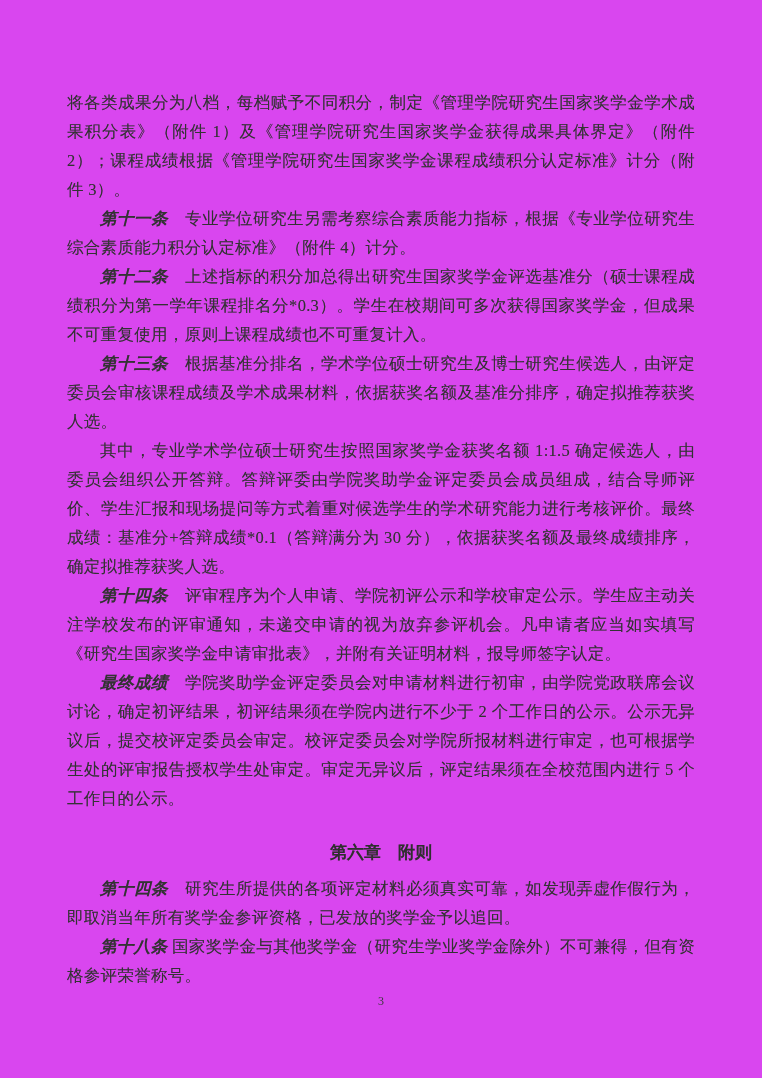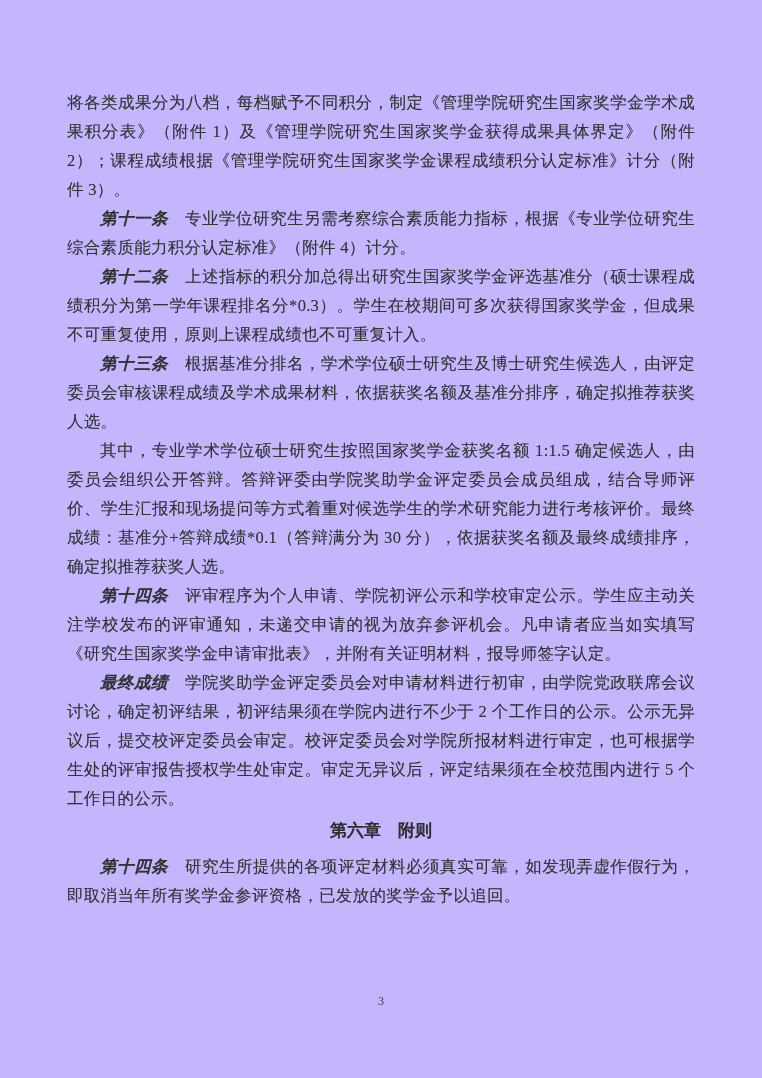--- a/index.html
+++ b/index.html
@@ -4,21 +4,21 @@
 <style>
   html, body {
     margin: 0;
     padding: 0;
     background: #ffffff;
   }
   .page {
     position: relative;
     width: 762px;
     height: 1078px;
-    background: #c4b5fd;
+    background: #d946ef;
     font-family: "Liberation Serif", "DejaVu Serif", serif;
     color: #333333;
     overflow: hidden;
     box-sizing: border-box;
   }
   .content {
     position: absolute;
     top: 88px;
     left: 67px;
     width: 628px;
@@ -34,21 +34,21 @@
     text-shadow: 0 0 0.4px rgba(40,40,40,0.35);
   }
   p.para.no-indent {
     text-indent: 0;
   }
   .lead {
     font-weight: bold;
     font-style: italic;
   }
   h2.chapter {
-    margin: 3px 0 7px 0;
+    margin: 25px 0 7px 0;
     font-size: 17px;
     line-height: 29px;
     font-weight: bold;
     text-align: center;
     color: #2f2f2f;
     text-shadow: 0 0 0.4px rgba(40,40,40,0.35);
   }
   .footer {
     position: absolute;
     top: 994px;
@@ -77,17 +77,18 @@
 
     <p class="para"><span class="lead">第十四条　</span><span>评审程序为个人申请、学院初评公示和学校审定公示。学生应主动关注学校发布的评审通知，未递交申请的视为放弃参评机会。凡申请者应当如实填写《研究生国家奖学金申请审批表》，并附有关证明材料，报导师签字认定。</span></p>
 
     <p class="para"><span class="lead">最终成绩　</span><span>学院奖助学金评定委员会对申请材料进行初审，由学院党政联席会议讨论，确定初评结果，初评结果须在学院内进行不少于 2 个工作日的公示。公示无异议后，提交校评定委员会审定。校评定委员会对学院所报材料进行审定，也可根据学生处的评审报告授权学生处审定。审定无异议后，评定结果须在全校范围内进行 5 个工作日的公示。</span></p>
 
 
     <h2 class="chapter">第六章　附则</h2>
 
     <p class="para"><span class="lead">第十四条　</span><span>研究生所提供的各项评定材料必须真实可靠，如发现弄虚作假行为，即取消当年所有奖学金参评资格，已发放的奖学金予以追回。</span></p>
 
+    <p class="para"><span class="lead">第十八条 </span><span>国家奖学金与其他奖学金（研究生学业奖学金除外）不可兼得，但有资格参评荣誉称号。</span></p>
 
   </div>
 
   <div class="footer">3</div>
 </div>
 
 </body></html>

